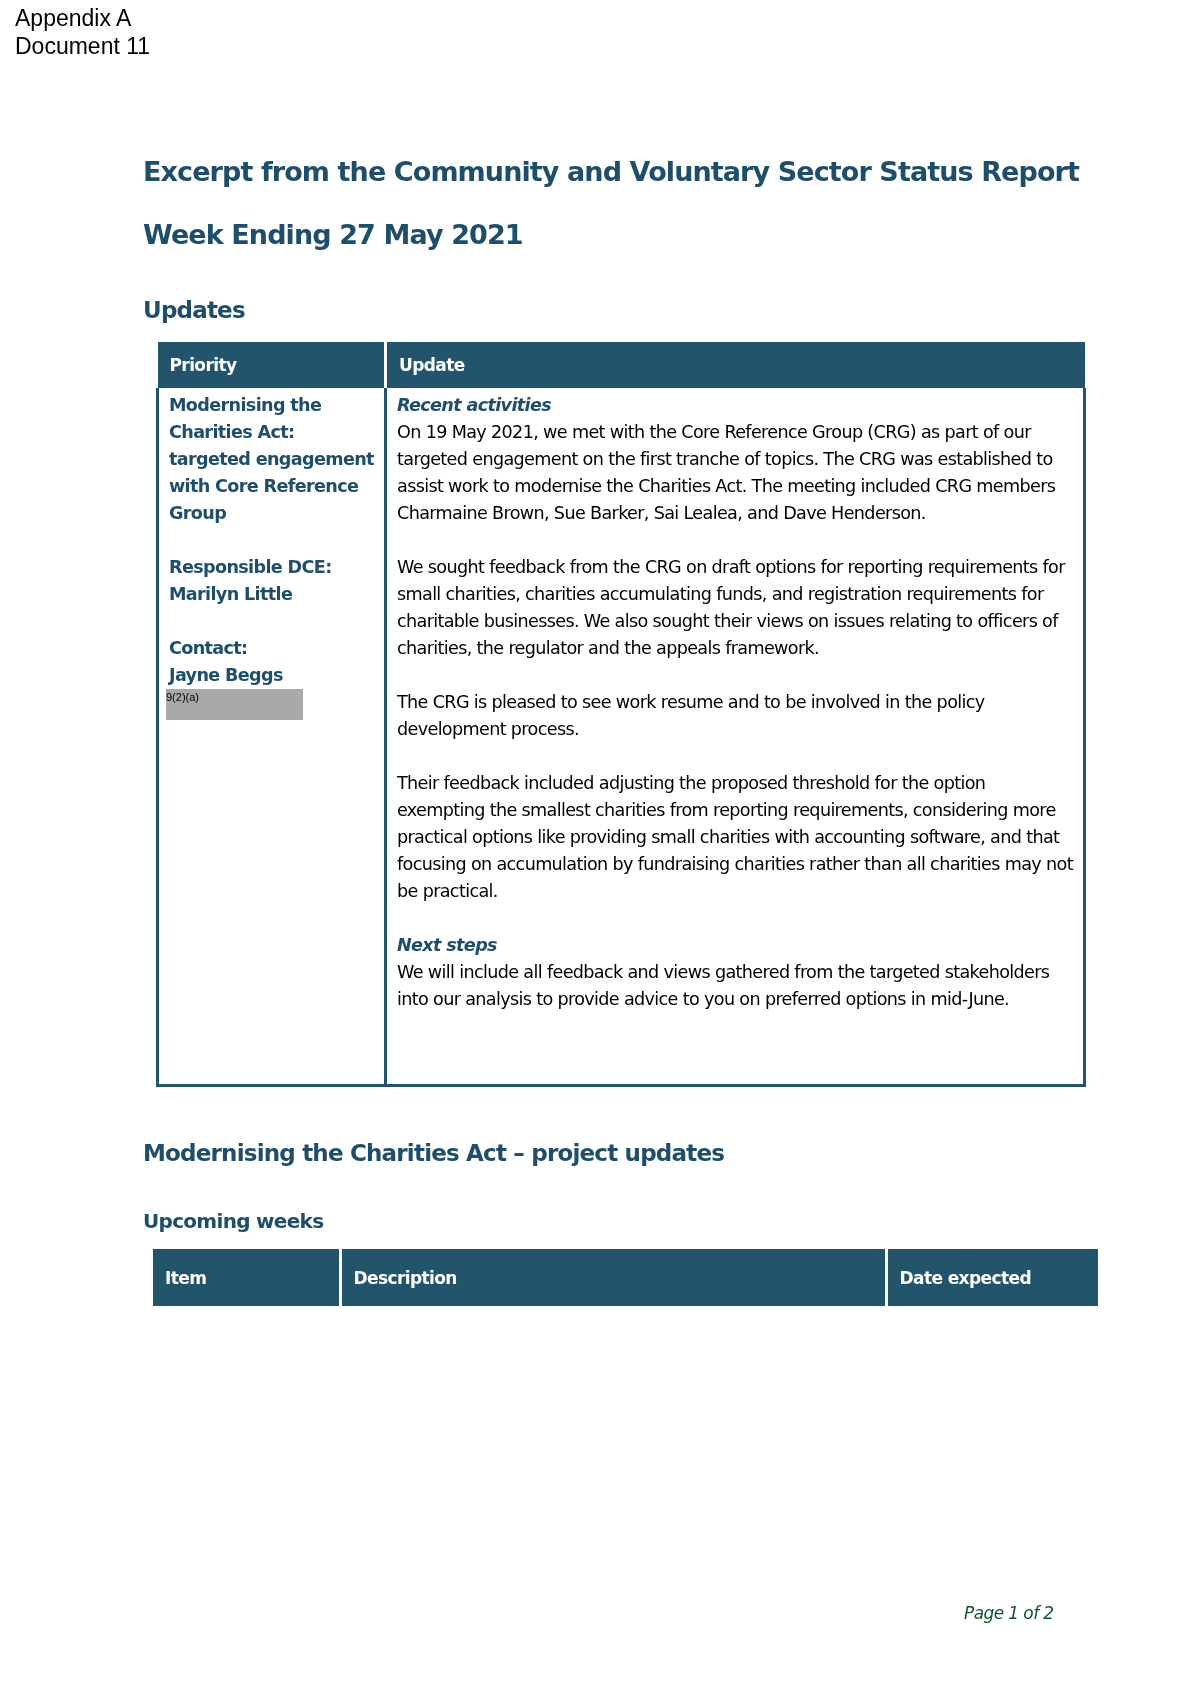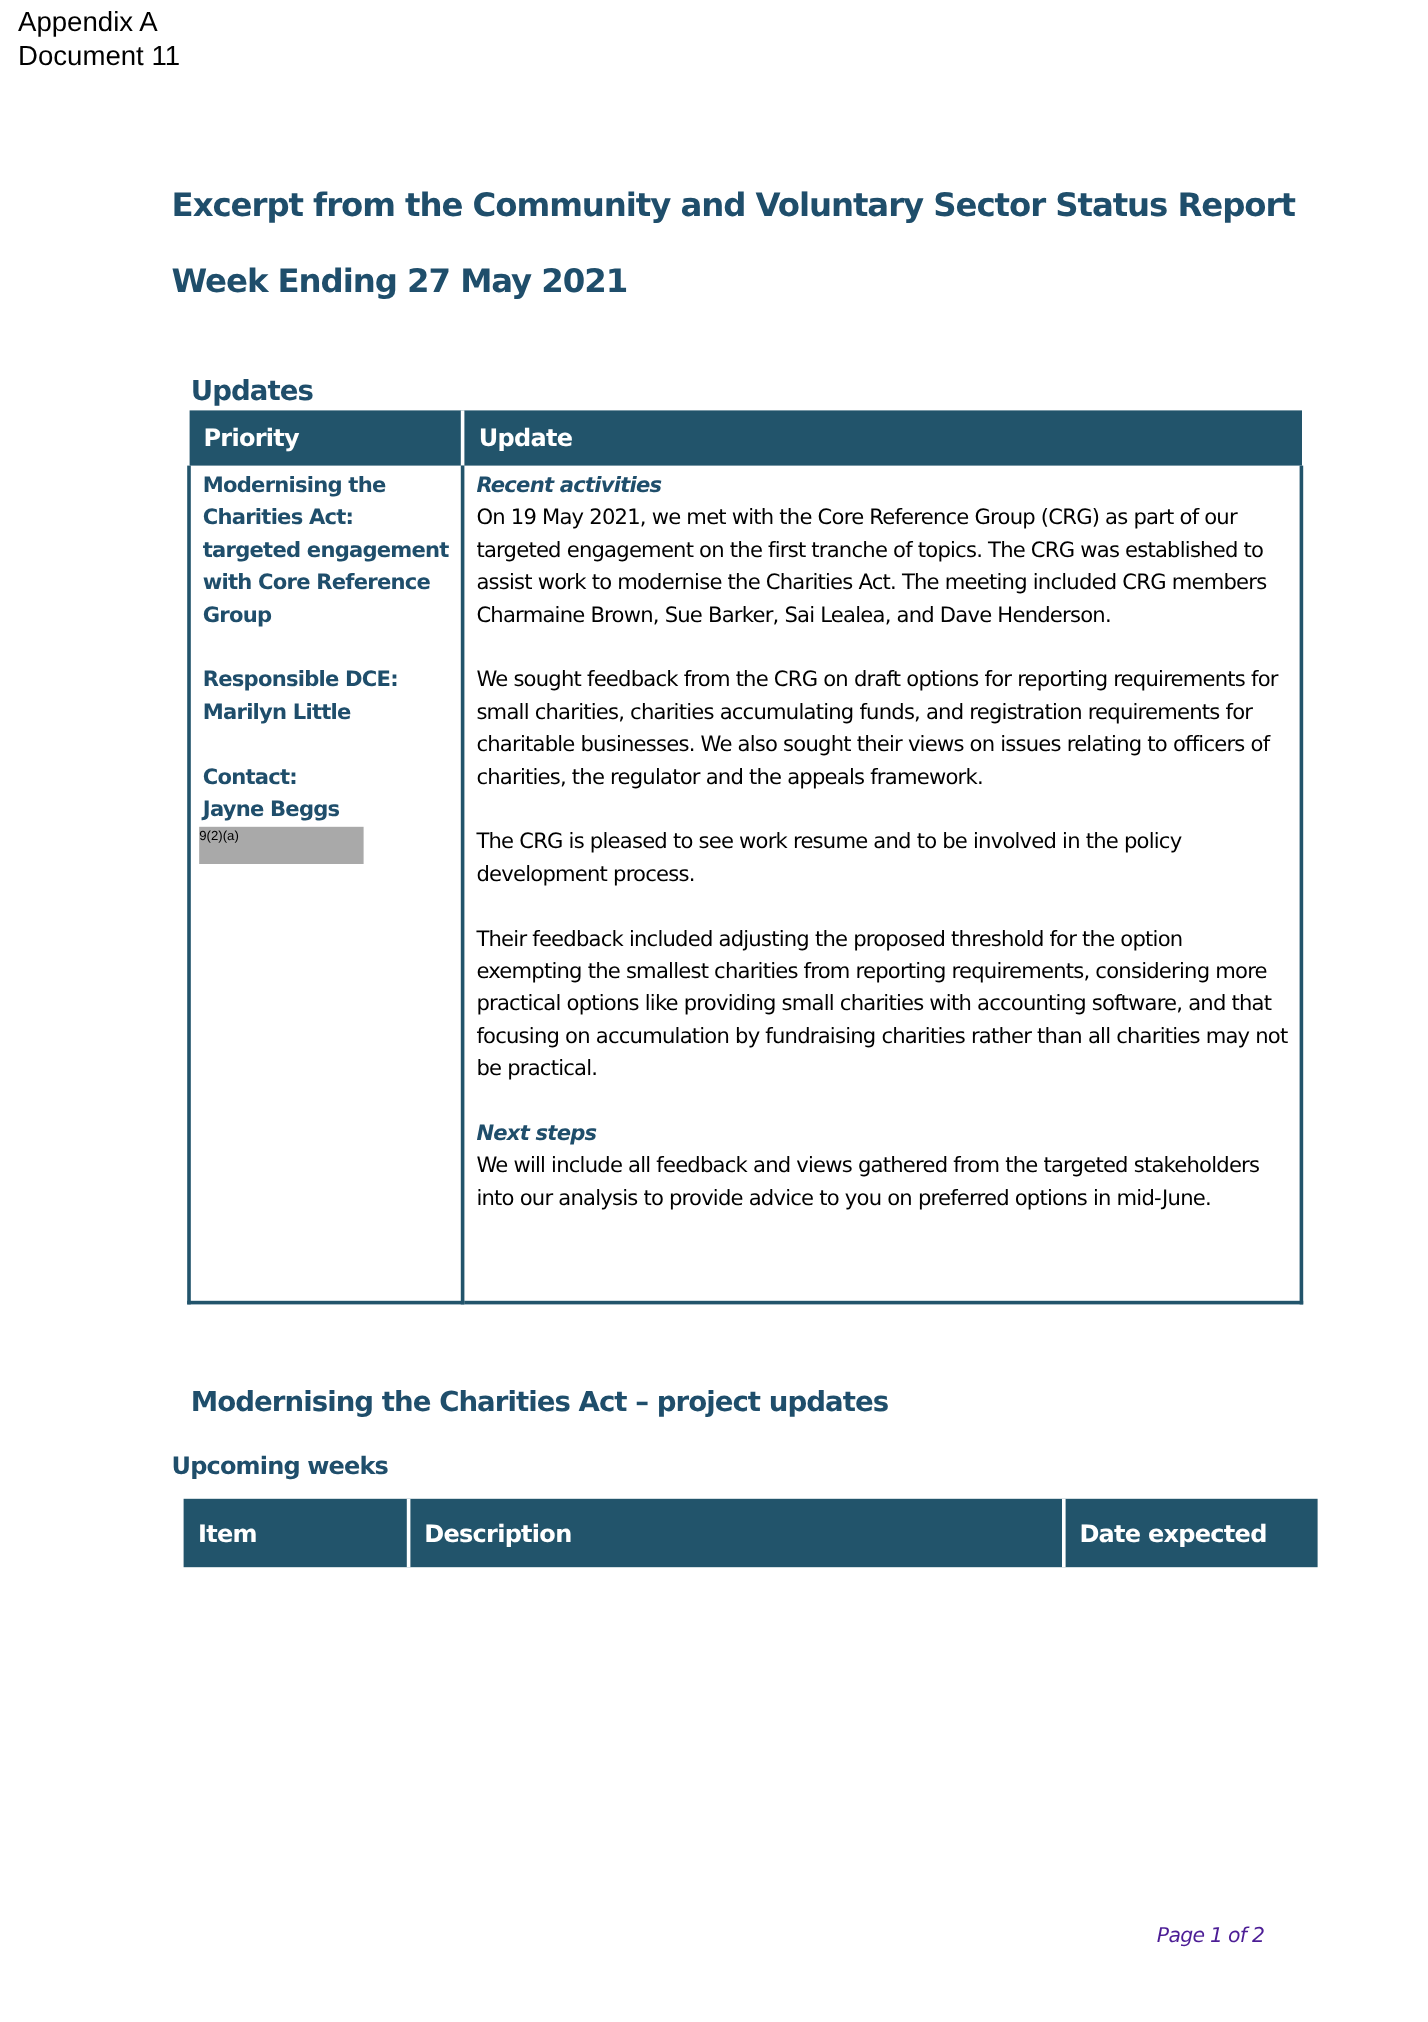--- a/index.html
+++ b/index.html
@@ -3,46 +3,46 @@
 <meta charset="utf-8">
 <style>
   html, body { margin: 0; padding: 0; background: #ffffff; }
   body { width: 1190px; height: 1685px; position: relative; overflow: hidden;
          font-family: "Liberation Sans", sans-serif; color: #000; }
   .appendix { position: absolute; left: 15px; top: 4px; font-family: "Liberation Sans", sans-serif;
               font-size: 23px; line-height: 28px; color: #000; }
   .h-title { position: absolute; left: 143px; font-family: "DejaVu Sans", sans-serif; font-weight: bold;
              color: #1f4e6b; font-size: 27px; letter-spacing: -0.9px; margin: 0; white-space: nowrap; text-align: center; }
   .h-sub { position: absolute; left: 143px; font-family: "DejaVu Sans", sans-serif; font-weight: bold;
-           color: #1f4e6b; font-size: 23px; letter-spacing: -0.8px; margin: 16px; white-space: nowrap; }
+           color: #1f4e6b; font-size: 23px; letter-spacing: -0.8px; margin: 0; white-space: nowrap; }
   .h-small { position: absolute; left: 143px; font-family: "DejaVu Sans", sans-serif; font-weight: bold;
              color: #1f4e6b; font-size: 20px; letter-spacing: -0.7px; margin: 0; white-space: nowrap; }
 
   table { border-collapse: collapse; position: absolute; table-layout: fixed; }
   .t1 { left: 156px; top: 342px; width: 930px; }
   .t2 { left: 153px; top: 1249px; width: 945px; }
   th { background: #22546b; color: #fff; text-align: left; font-family: "DejaVu Sans", sans-serif;
-       font-weight: bold; font-size: 20px; letter-spacing: -0.6px; padding: 0 12px; height: 46px;
+       font-weight: bold; font-size: 17px; letter-spacing: -0.6px; padding: 0 12px; height: 46px;
        border-right: 3px solid #fff; }
   th:last-child { border-right: none; }
   td { vertical-align: top; border: 3px solid #22546b; font-family: "DejaVu Sans", sans-serif;
        font-size: 17.6px; letter-spacing: -0.65px; line-height: 27px; padding: 4px 10px 2px 10px; }
   .t1 td { border-top: none; }
   .t1 .pcell { color: #1f4e6b; font-weight: bold; width: 210px; }
   .block { margin: 0; }
   .gap { height: 27px; }
   .ital-head { color: #1f4e6b; font-style: italic; font-weight: bold; }
   .redact { display: block; width: 137px; height: 31px; background: #a9a9a9; margin-left: -3px;
             font-family: "Liberation Sans", sans-serif; font-weight: normal; color: #000;
             font-size: 11px; line-height: 16px; letter-spacing: 0; }
   .t2 td { line-height: 26px; padding: 10px 12px 4px 12px; }
   .t2 .row1 td { height: 50px; }
   .t2 .row2 td { height: 56px; }
   .footer { position: absolute; left: 964px; top: 1603px; font-family: "DejaVu Sans", sans-serif;
-            font-style: italic; font-size: 17px; letter-spacing: -0.6px; color: #4c1d95; }
+            font-style: italic; font-size: 17px; letter-spacing: -0.6px; color: #14532d; }
 </style>
 </head>
 <body>
 
 <div class="appendix">
   <div>Appendix A</div>
   <div>Document 11</div>
 </div>
 
 <h1 class="h-title" style="top:156px;">Excerpt from the Community and Voluntary Sector Status Report</h1>

